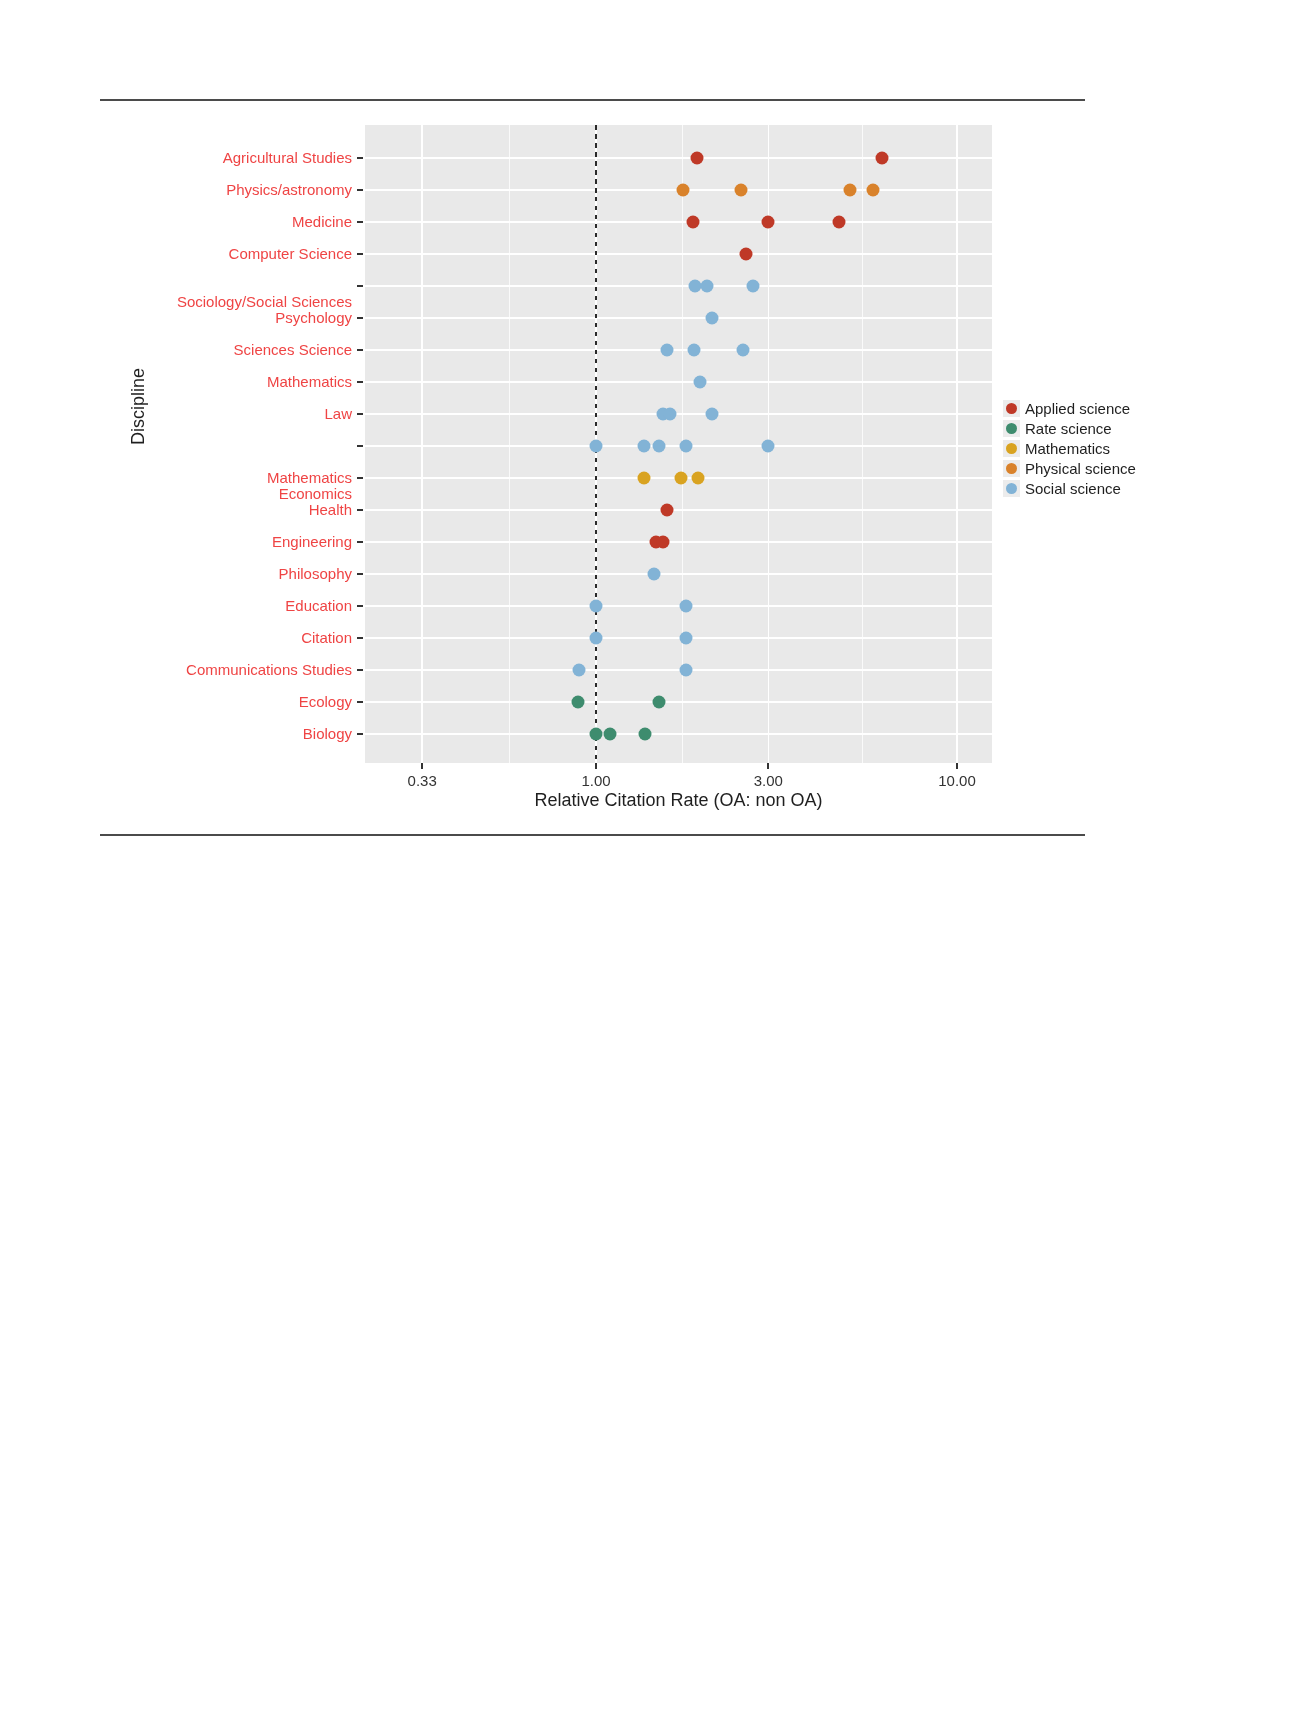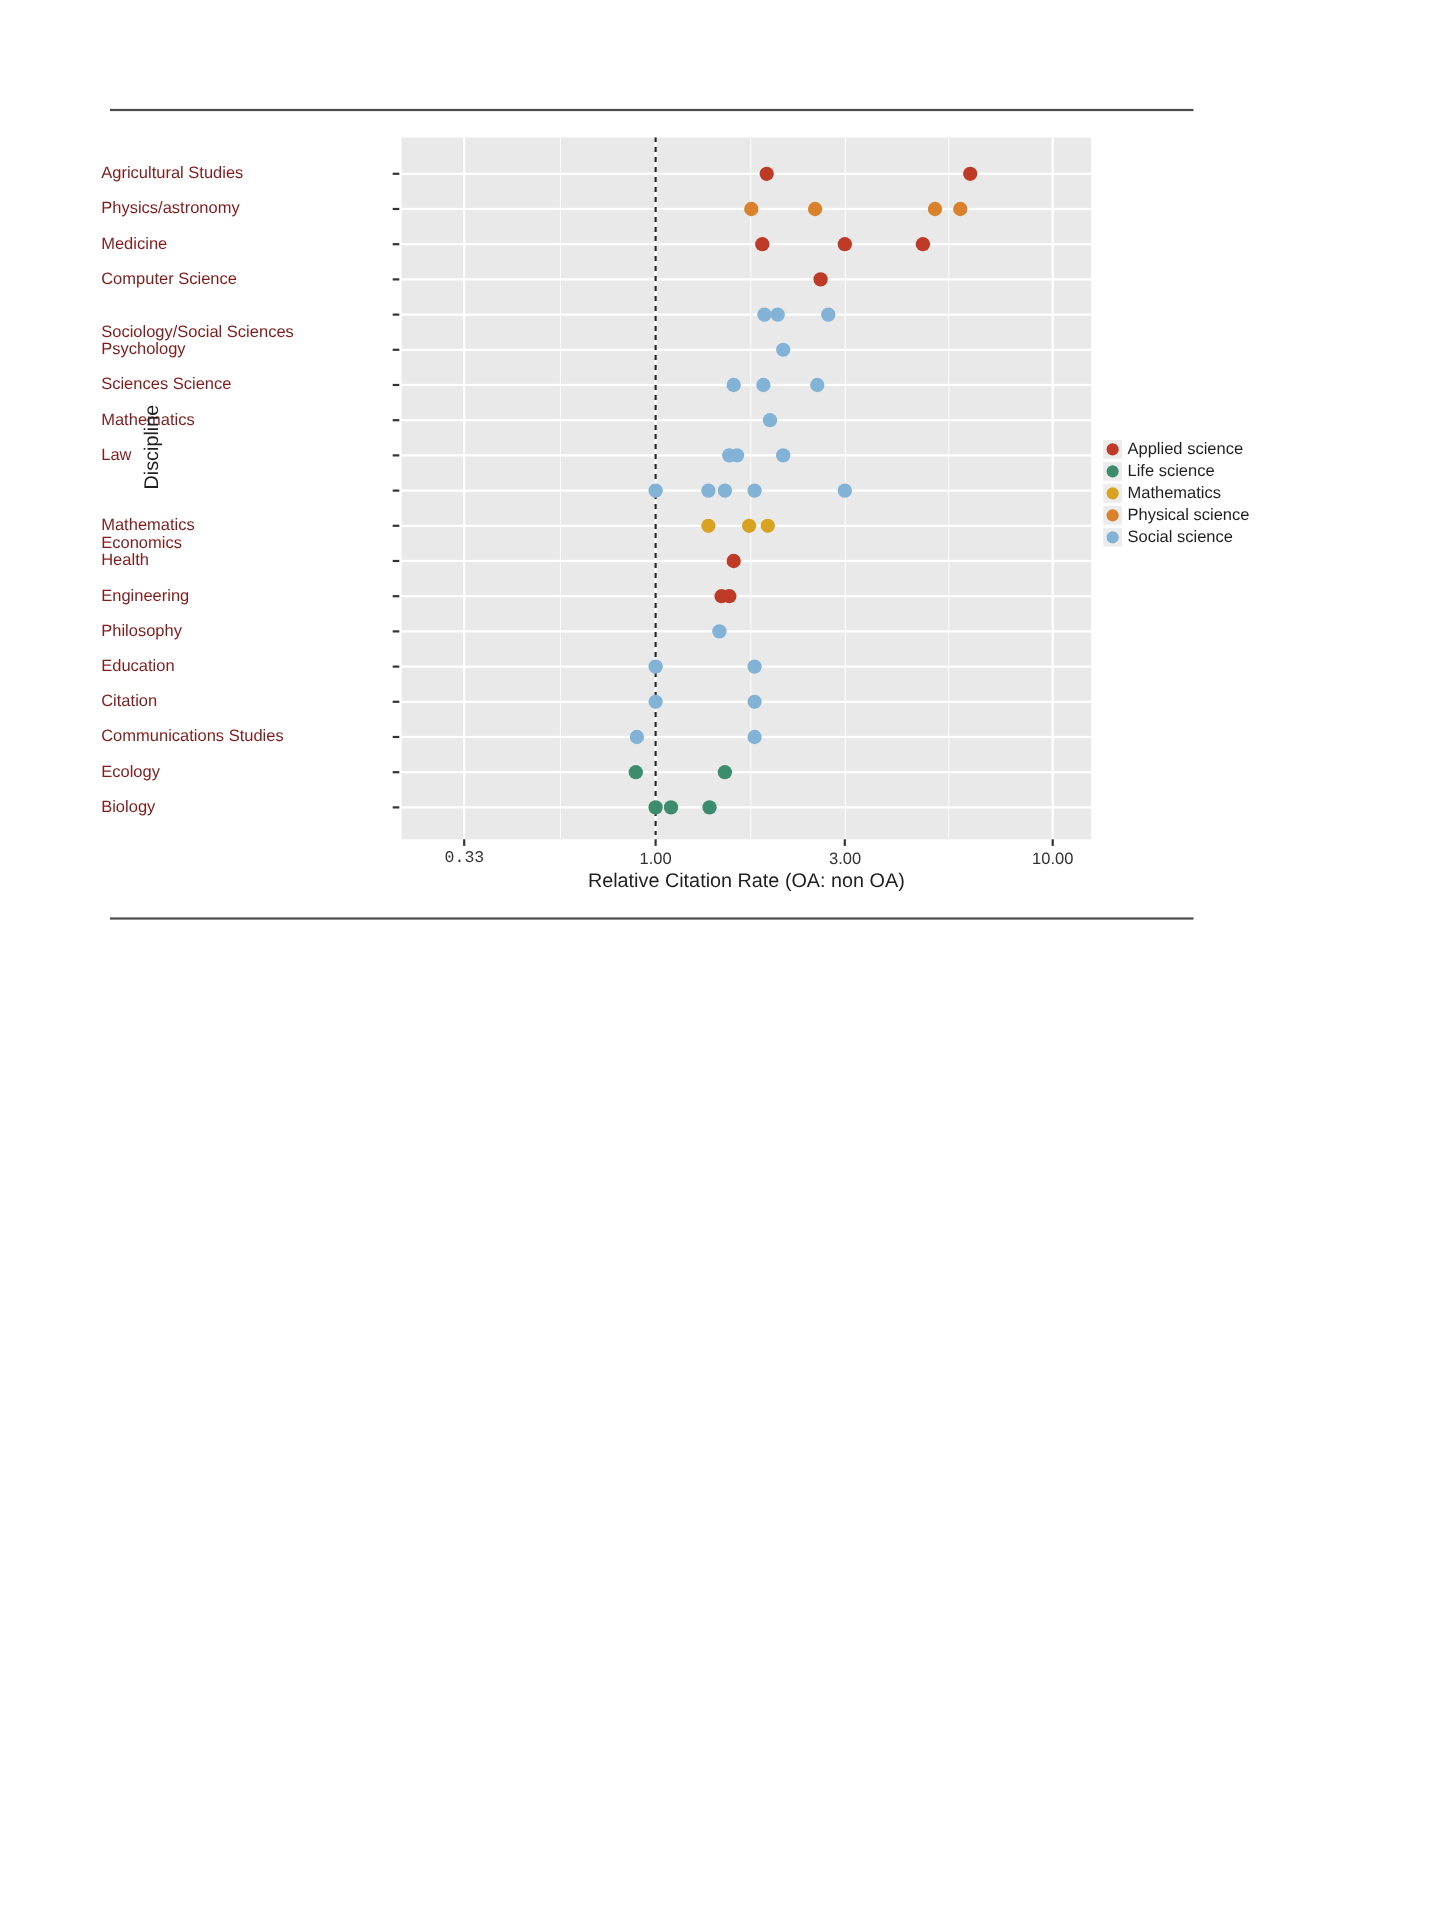--- a/index.html
+++ b/index.html
@@ -10,21 +10,21 @@
   .rule{position:absolute;left:100px;width:985px;height:2px;background:#4b4b4b;}
   .rule.top{top:99px;}
   .rule.bottom{top:834px;}
   .panel{position:absolute;background:#e9e9e9;}
   .gridline-h{position:absolute;height:1.4px;background:#ffffff;left:0;right:0;}
   .gridline-v{position:absolute;width:1.4px;background:#ffffff;top:0;bottom:0;}
   .gridline-v.minor{width:0.9px;background:rgba(255,255,255,0.75);}
   .refline{position:absolute;top:0;bottom:0;width:1.6px;
     background:repeating-linear-gradient(to bottom,#2a2a2a 0 4.5px,transparent 4.5px 9px);}
   .dot{position:absolute;border-radius:50%;transform:translate(-50%,-50%);}
-  .ylabel{position:absolute;font-size:15px;color:#7f1d1d;width:260px;line-height:20px;}
+  .ylabel{position:absolute;font-size:15px;color:#ef4444;text-align:right;width:260px;line-height:20px;}
   .ytick{position:absolute;width:6px;height:1.6px;background:#333;}
   .xtick{position:absolute;width:1.6px;height:6px;background:#333;}
   .xticklabel{position:absolute;font-size:15px;color:#333;transform:translateX(-50%);white-space:nowrap;}
   .axis-title{position:absolute;font-size:18px;color:#1f1f1f;white-space:nowrap;}
   .x-title{transform:translateX(-50%);}
   .y-title{transform:rotate(-90deg);transform-origin:center;}
   .legend{position:absolute;}
   .legend-item{display:flex;align-items:center;height:20px;}
   .legend-key{width:17px;height:17px;background:#ececec;display:flex;align-items:center;justify-content:center;margin-right:5px;flex:0 0 17px;}
   .legend-swatch{width:11px;height:11px;border-radius:50%;}
@@ -146,42 +146,42 @@
         <div class="ytick" style="left: 357px; top: 637.2px;"></div>
         <div class="ylabel" style="left: 92px; top: 660px;">Communications Studies</div>
         <div class="ytick" style="left: 357px; top: 669.2px;"></div>
         <div class="ylabel" style="left: 92px; top: 692px;">Ecology</div>
         <div class="ytick" style="left: 357px; top: 701.2px;"></div>
         <div class="ylabel" style="left: 92px; top: 724px;">Biology</div>
         <div class="ytick" style="left: 357px; top: 733.2px;"></div>
       </div>
     <div id="xaxis">
         <div class="xtick" style="left: 421.384px; top: 763px;"></div>
-        <div class="xticklabel" style="left: 422.184px; top: 772px; font-family: Liberation Mono, monospace;">0.33</div>
+        <div class="xticklabel" style="left: 422.184px; top: 772px;">0.33</div>
         <div class="xtick" style="left: 595.2px; top: 763px;"></div>
         <div class="xticklabel" style="left: 596px; top: 772px;">1.00</div>
         <div class="xtick" style="left: 767.441px; top: 763px;"></div>
         <div class="xticklabel" style="left: 768.241px; top: 772px;">3.00</div>
         <div class="xtick" style="left: 956.2px; top: 763px;"></div>
         <div class="xticklabel" style="left: 957px; top: 772px;">10.00</div>
       </div>
     <div class="axis-title y-title" id="ytitle" style="left: 100px; top: 396px;">Discipline</div>
     <div class="axis-title x-title" id="xtitle" style="left: 678.5px; top: 790px;">Relative Citation Rate (OA: non OA)</div>
     <div class="legend" id="legend" style="left: 1003px; top: 398px;">
         <div class="legend-item">
           <div class="legend-key">
             <div class="legend-swatch" style="background: rgb(191, 57, 39);"></div>
           </div>
           <div class="legend-label">Applied science</div>
         </div>
         <div class="legend-item">
           <div class="legend-key">
             <div class="legend-swatch" style="background: rgb(62, 140, 110);"></div>
           </div>
-          <div class="legend-label">Life science</div>
+          <div class="legend-label">Rate science</div>
         </div>
         <div class="legend-item">
           <div class="legend-key">
             <div class="legend-swatch" style="background: rgb(217, 163, 33);"></div>
           </div>
           <div class="legend-label">Mathematics</div>
         </div>
         <div class="legend-item">
           <div class="legend-key">
             <div class="legend-swatch" style="background: rgb(217, 130, 43);"></div>

